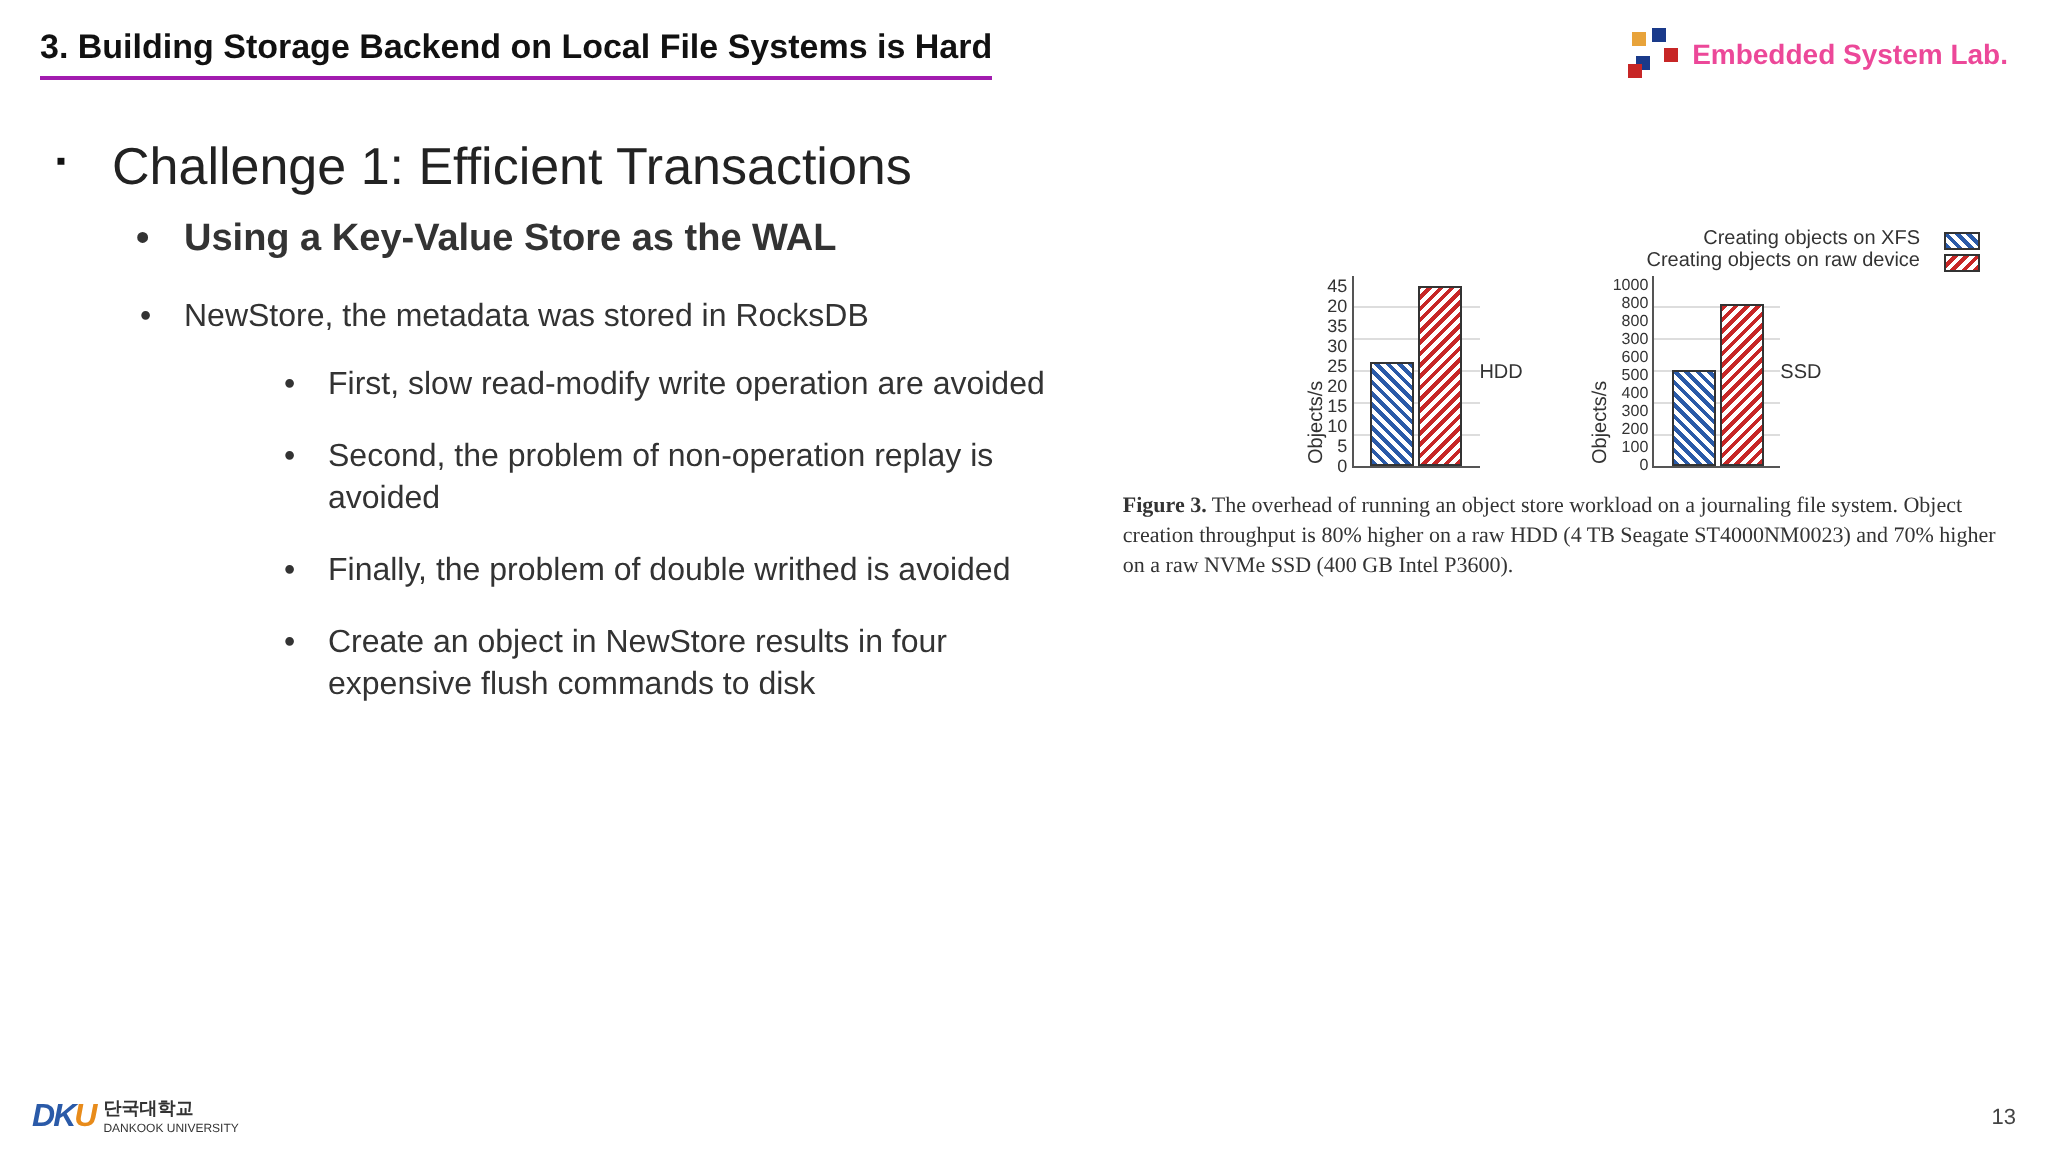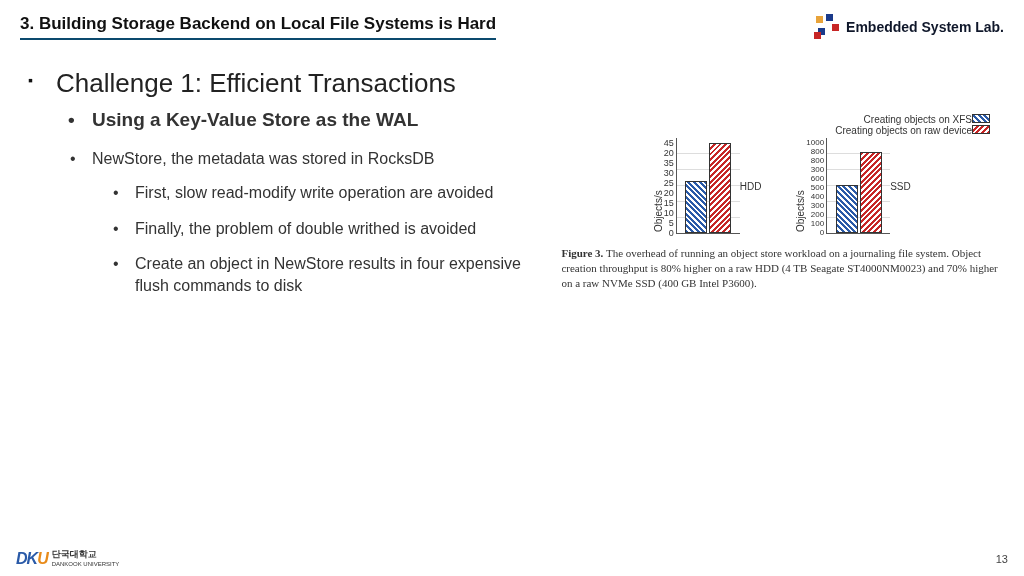--- a/index.html
+++ b/index.html
@@ -8,43 +8,43 @@
       font-family: "Segoe UI", Arial, sans-serif;
       background: #fff; position: relative;
       overflow: hidden;
     }
     .header {
       display: flex; justify-content: space-between;
       align-items: flex-start; padding: 14px 20px 4px 20px;
     }
     .section-title {
       font-size: 17px; font-weight: 700; color: #111;
-      border-bottom: 2px solid #0c4a6e; padding-bottom: 4px;
+      border-bottom: 2px solid #a21caf; padding-bottom: 4px;
       display: inline-block; min-width: 350px;
     }
     .lab { display: flex; align-items: center; gap: 6px; }
     .lab-logo { width: 26px; height: 26px; position: relative; }
     .lab-logo .blk { position: absolute; width: 7px; height: 7px; }
-    .lab-text { font-weight: 700; font-size: 14px; color: #0f172a; }
+    .lab-text { font-weight: 700; font-size: 14px; color: #ec4899; }
     .content { display: flex; padding: 24px 20px 0 56px; }
     .left { flex: 1.05; }
     .h1 { font-size: 26px; font-weight: 400; color: #222; margin-bottom: 10px; position: relative; }
     .h1::before {
       content: "▪"; position: absolute; left: -28px; top: 4px;
       font-size: 14px; color: #111;
     }
     .h2 { font-size: 19px; font-weight: 700; color: #333; margin-left: 36px; margin-bottom: 18px; position: relative; }
     .h2::before { content: "•"; position: absolute; left: -24px; top: 0; }
     .h3 { font-size: 16px; color: #333; margin-left: 36px; margin-bottom: 14px; position: relative; line-height: 1.2; }
     .h3::before { content: "•"; position: absolute; left: -22px; top: 0; }
-    .h4 { font-size: 16px; color: #333; margin-left: 79px; margin-bottom: 14px; position: relative; line-height: 1.35; }
+    .h4 { font-size: 16px; color: #333; margin-left: 108px; margin-bottom: 14px; position: relative; line-height: 1.35; }
     .h4::before { content: "•"; position: absolute; left: -22px; top: 0; }
     .right { flex: 0.95; padding-left: 12px; padding-top: 46px; }
     .legend { text-align: right; font-size: 10px; color: #333; margin-right: 14px; margin-bottom: 2px; }
-    .legend-row { display: flex; justify-content: flex-end; align-items: flex-start; gap: 0; }
+    .legend-row { display: flex; justify-content: flex-end; align-items: flex-end; gap: 12px; }
     .swatch { width: 18px; height: 9px; border: 1px solid #333; display: inline-block; }
     .swatch.blue { background: repeating-linear-gradient(45deg,#2a5aa8 0 2px,#fff 2px 4px); }
     .swatch.red { background: repeating-linear-gradient(-45deg,#c72626 0 2px,#fff 2px 4px); }
     .charts { display: flex; gap: 34px; justify-content: center; }
     .chart { display: flex; flex-direction: row; align-items: center; }
     .chart-body { display: flex; }
     .ylabel { writing-mode: vertical-rl; transform: rotate(180deg); font-size: 10px; color: #333; padding: 2px 0; }
     .yticks { display: flex; flex-direction: column; justify-content: space-between; align-items: flex-end;
       font-size: 9px; color: #333; padding-right: 2px; height: 96px; }
     .plot { width: 64px; height: 96px; border-left: 1px solid #555; border-bottom: 1px solid #555;
@@ -81,20 +81,21 @@
     <div class="lab-text">Embedded System Lab.</div>
   </div>
 </div>
 
 <div class="content">
   <div class="left">
     <div class="h1">Challenge 1: Efficient Transactions</div>
     <div class="h2">Using a Key-Value Store as the WAL</div>
     <div class="h3">NewStore, the metadata was stored in RocksDB</div>
     <div class="h4">First, slow read-modify write operation are avoided</div>
+    <div class="h4">Second, the problem of non-operation replay is avoided</div>
     <div class="h4">Finally, the problem of double writhed is avoided</div>
     <div class="h4">Create an object in NewStore results in four expensive flush commands to disk</div>
   </div>
 
   <div class="right">
     <div class="legend">
       <div class="legend-row">
           <span>Creating objects on XFS</span>
           <span class="swatch blue"></span>
         </div>

